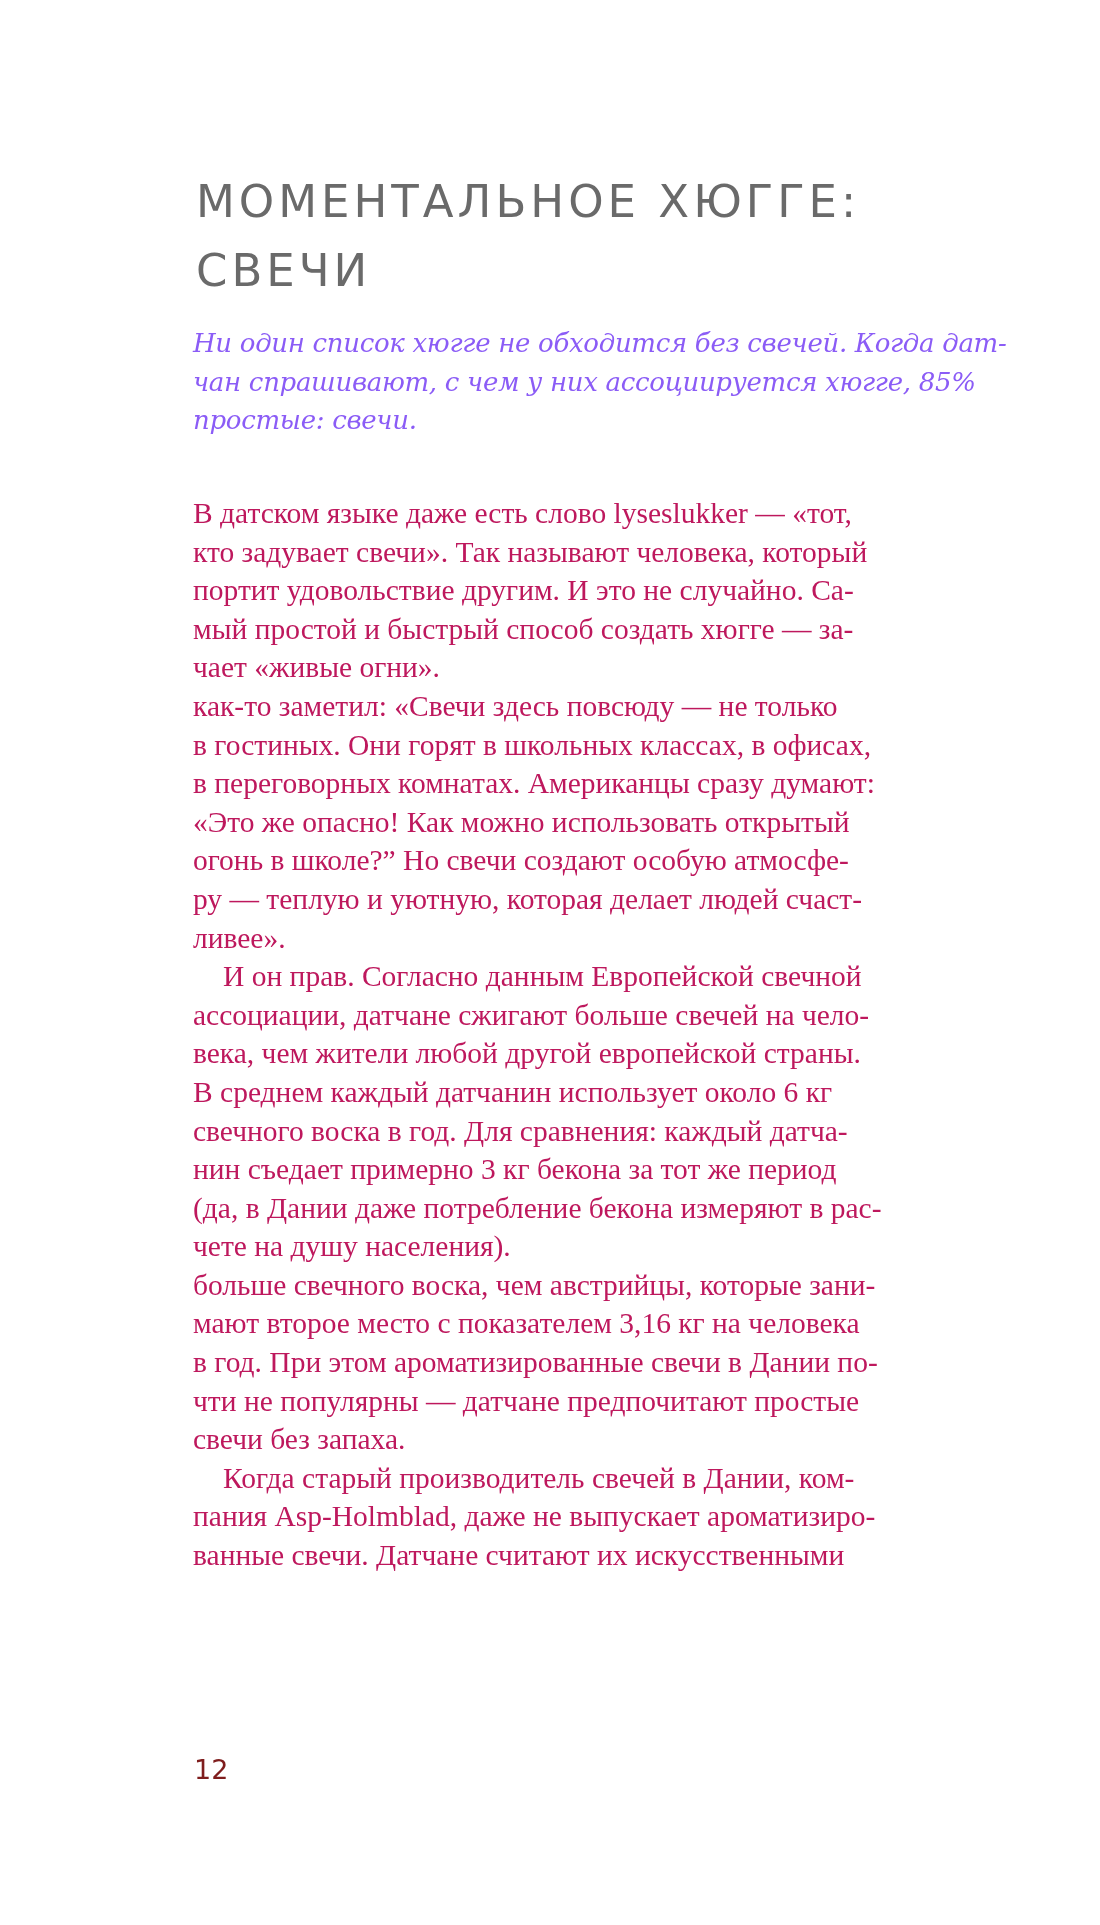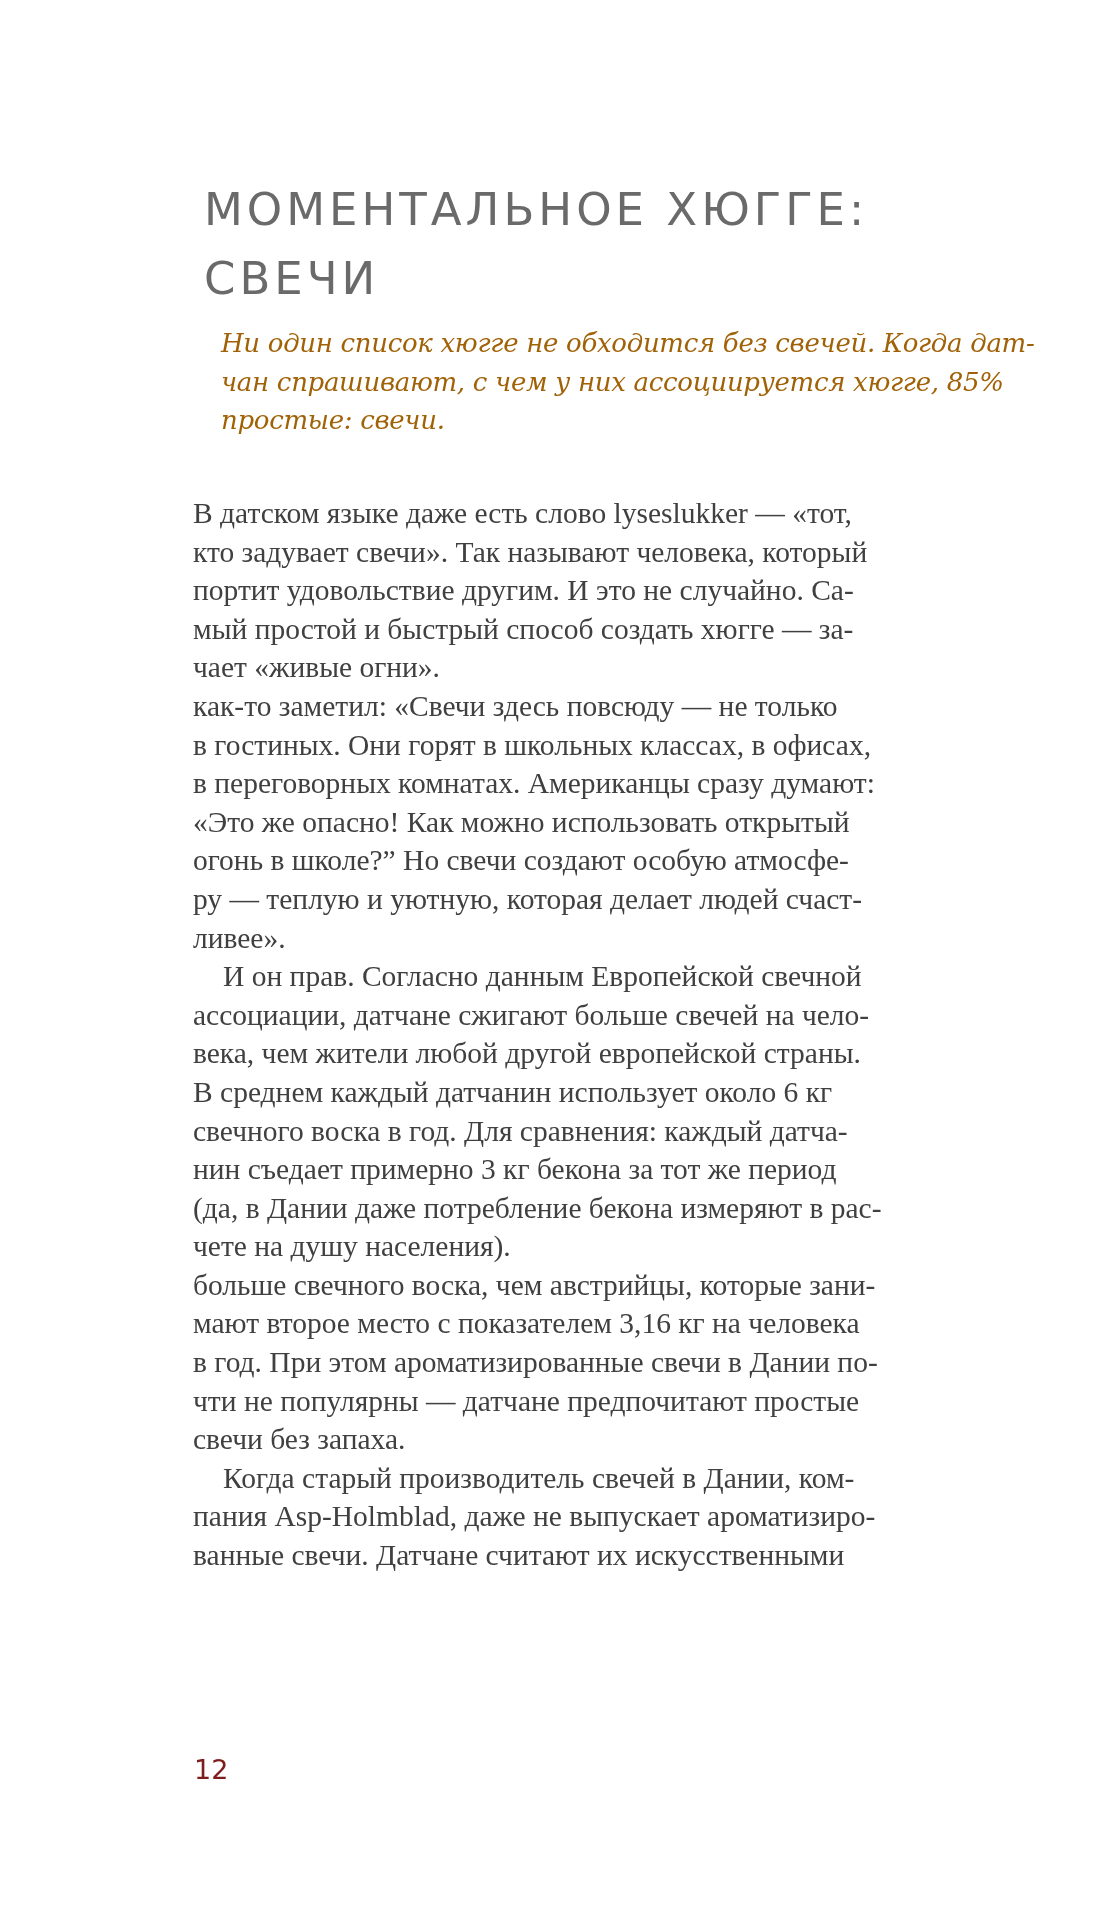--- a/index.html
+++ b/index.html
@@ -18,52 +18,51 @@
       position: absolute;
       left: 0; top: 0;
       width: 1100px; height: 1925px;
       background: #ffffff;
     }
     .chapter-title {
       position: absolute;
       left: 194px;
       top: 165px;
       width: 820px;
-      margin: 10px;
+      margin: 2px;
       font-family: "DejaVu Sans", sans-serif;
       font-weight: normal;
       font-size: 45px;
       line-height: 69px;
       letter-spacing: 4px;
       color: #6a6a6a;
       text-transform: uppercase;
     }
     .chapter-title span { display: block; white-space: nowrap; }
     .lead {
       position: absolute;
       left: 193px;
       top: 324px;
       width: 820px;
       font-family: "DejaVu Serif", serif;
       font-style: italic;
       font-size: 26px;
       line-height: 38.6px;
-      color: #a16207;
+      color: #8b5cf6;
       letter-spacing: -0.3px;
-      margin-left: 28px;
     }
     .body-text {
       position: absolute;
       left: 193px;
       top: 494px;
       width: 820px;
       font-family: "Liberation Serif", serif;
       font-size: 29.5px;
       line-height: 38.6px;
-      color: #404040;
+      color: #be185d;
     }
     .line { display: block; white-space: nowrap; }
     .line.indent { padding-left: 30px; }
     .page-number {
       position: absolute;
       left: 194px;
       top: 1752px;
       font-family: "DejaVu Sans", sans-serif;
       font-size: 27px;
       line-height: 36px;

